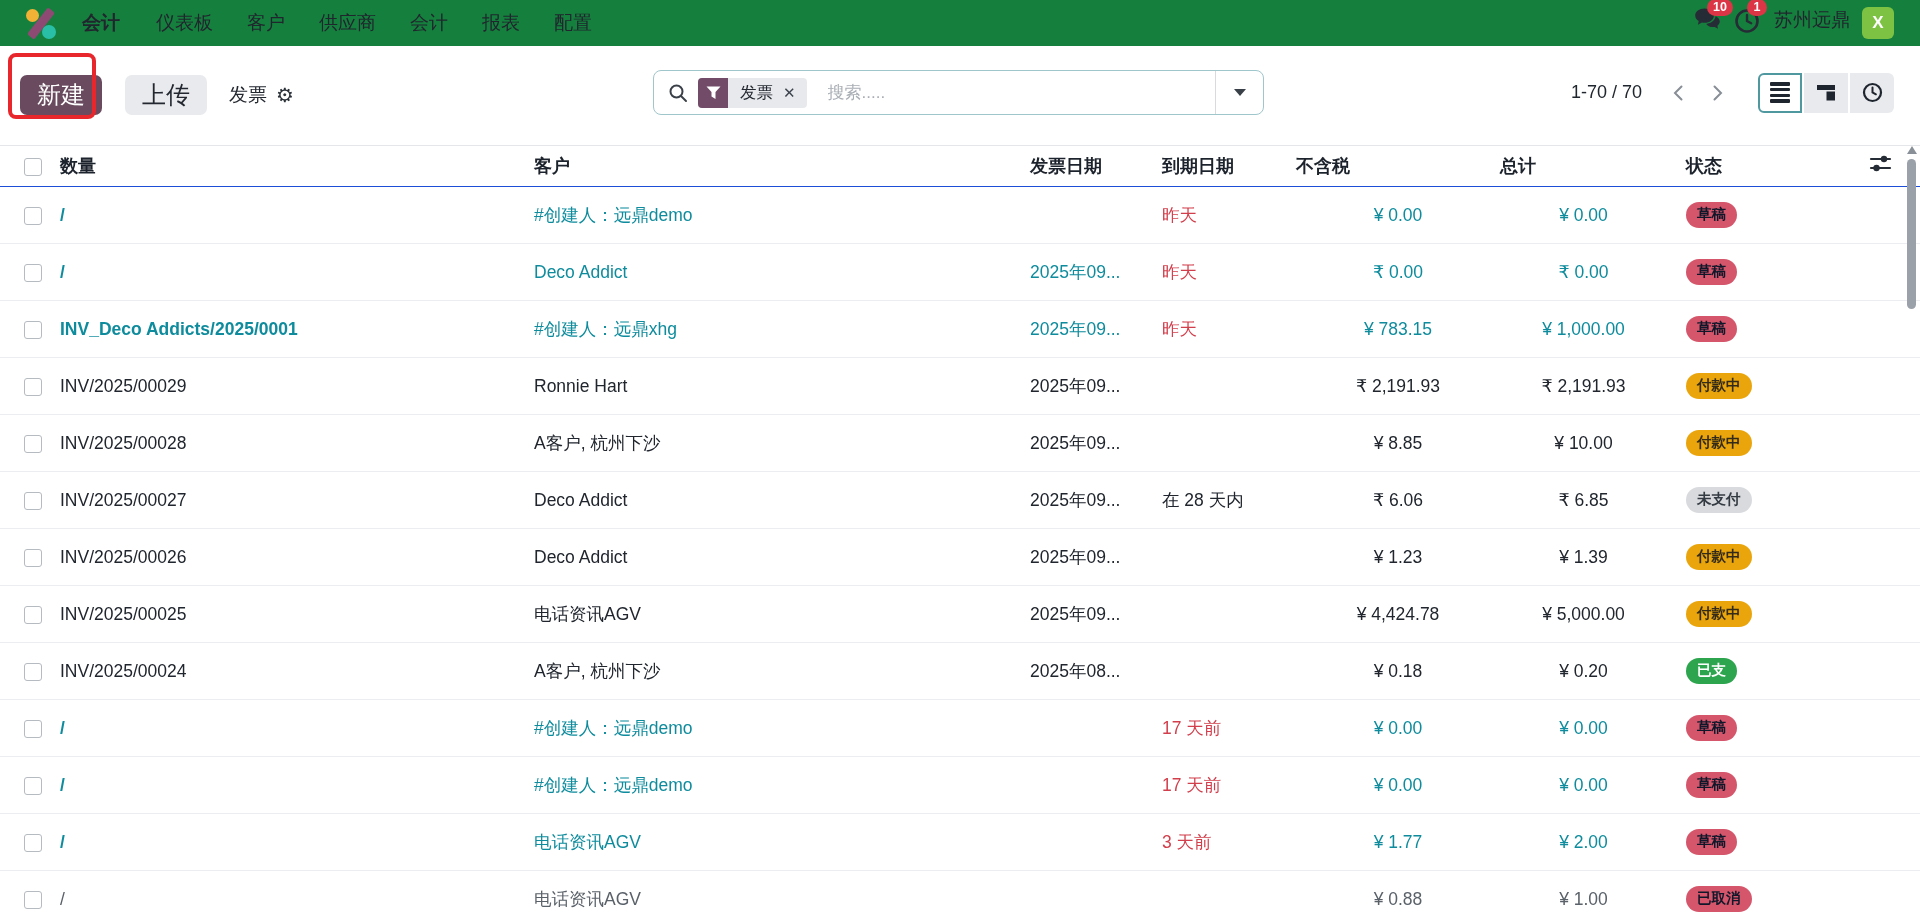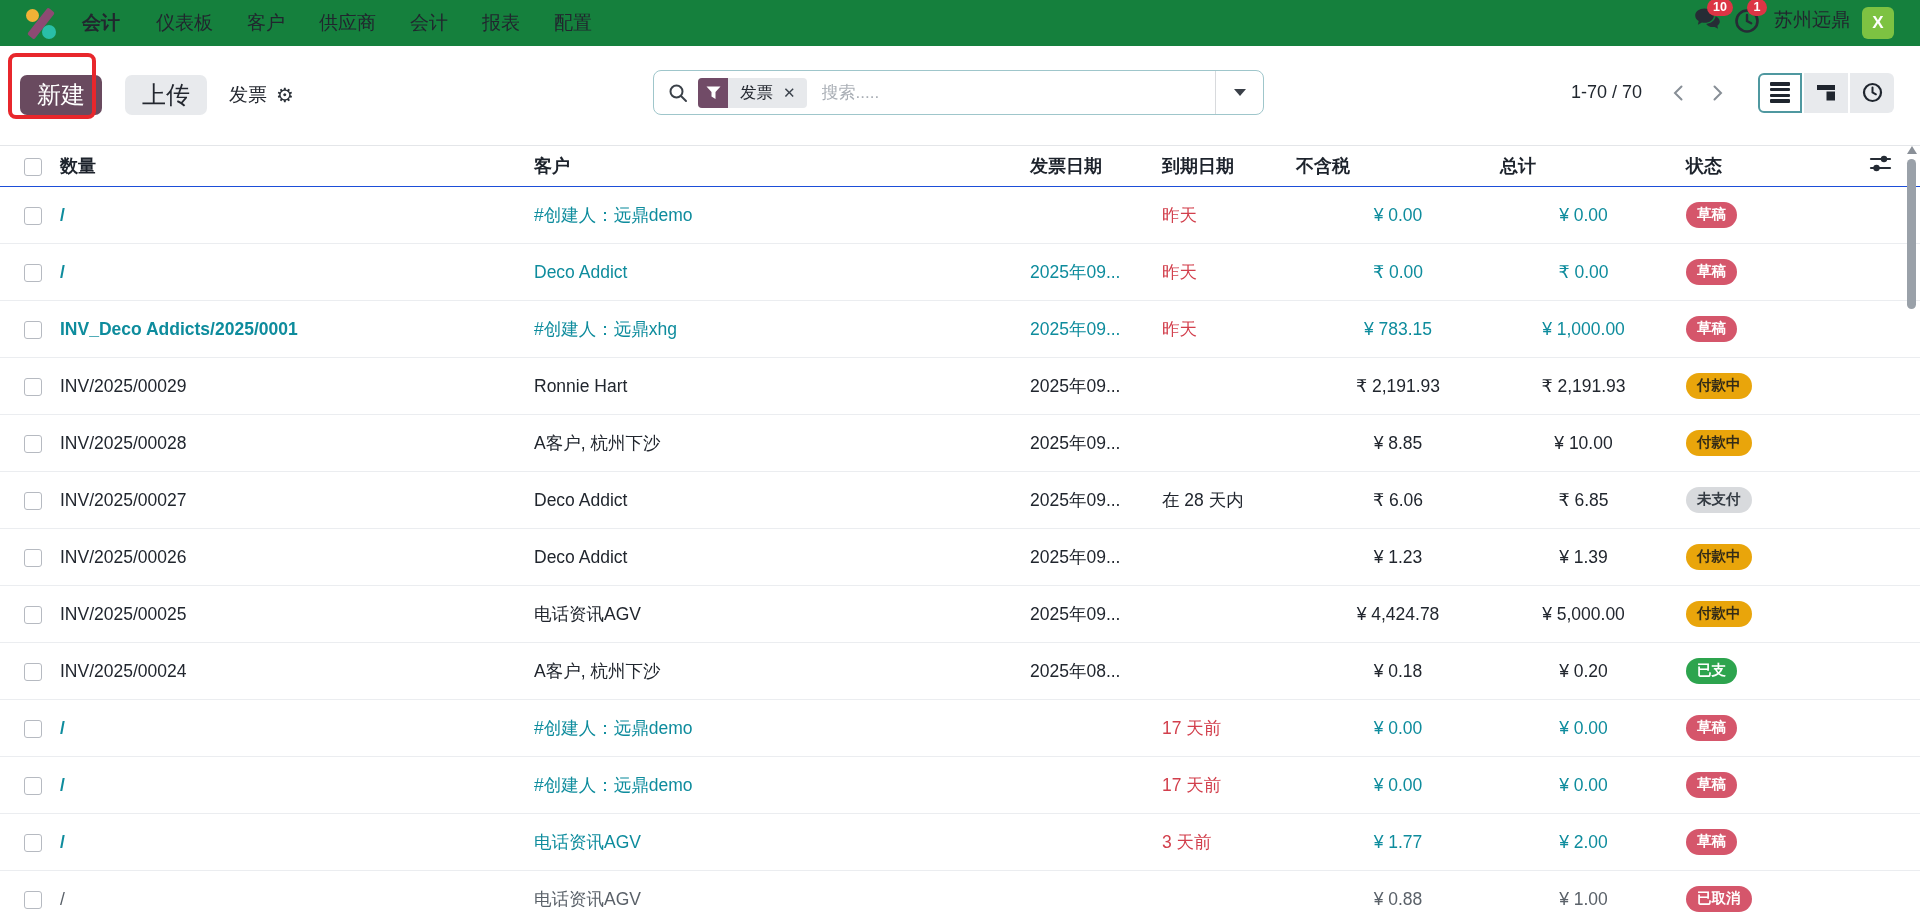--- a/index.html
+++ b/index.html
@@ -37,21 +37,21 @@
   .annotation{position:absolute;left:8px;top:7px;width:88px;height:66px;border:4px solid #e8272c;
     border-radius:8px;box-sizing:border-box;pointer-events:none;z-index:5}
   .searchbar{position:absolute;left:653px;top:24px;width:611px;height:45px;border:1px solid #9fc6cb;
     border-radius:8px;display:flex;align-items:center;background:#fff;box-sizing:border-box}
   .search-ico{margin:0 10px 0 14px;flex:none;display:flex}
   .facet{display:flex;align-items:center;background:#e7e9ec;border-radius:4px;height:30px;flex:none}
   .facet-funnel{width:30px;height:30px;background:#714B67;border-radius:4px 0 0 4px;display:flex;
     align-items:center;justify-content:center}
   .facet-label{font-size:16.5px;color:#23272f;padding:0 10px 0 12px}
   .facet-x{font-size:15px;font-weight:700;color:#3c434c;padding:0 11px 0 0;cursor:pointer}
-  .search-input{flex:1;border:none;outline:none;font-size:17px;margin-left:13px;font-family:inherit;
+  .search-input{flex:1;border:none;outline:none;font-size:17px;margin-left:19px;font-family:inherit;
     color:#23272f;background:transparent;min-width:40px}
   .search-input::placeholder{color:#a9aeb5}
   .search-caret{width:47px;height:100%;border-left:1px solid #d8dadd;display:flex;align-items:center;
     justify-content:center;cursor:pointer;flex:none}
   .caret-down{width:0;height:0;border-left:6px solid transparent;border-right:6px solid transparent;
     border-top:7px solid #3a4048}
   .cp-right{position:absolute;right:26px;top:24px;height:45px;display:flex;align-items:center}
   .pager-text{font-size:18px;color:#20262e;margin-right:24px}
   .pg-btn{background:none;border:none;padding:2px;cursor:pointer;display:flex;margin-right:12px}
   .switcher{display:flex;gap:2px;margin-left:16px}
@@ -74,21 +74,21 @@
   td.c-amt{text-align:center;padding:0}
   td.c-status{padding-left:19px}
   .teal{color:#0e8c9d}
   .bold{font-weight:600}
   .danger{color:#d23f4c}
   tr.muted td{color:#5a6169}
   .checkbox{display:inline-block;width:18px;height:18px;border:1px solid #b6bac1;border-radius:3px;
     background:#fff;vertical-align:middle;cursor:pointer;box-sizing:border-box}
   .badge{display:inline-block;padding:3px 11px;border-radius:15px;font-size:14.5px;font-weight:700;
     line-height:1.35}
-  .badge-danger{background:#d5566b;color:#ffffff}
+  .badge-danger{background:#d5566b;color:#0f172a}
   .badge-warning{background:#e9a50b;color:#332b17}
   .badge-muted{background:#d8dadd;color:#333a42}
   .badge-success{background:#2da44e;color:#fff}
   .sliders{float:right;margin-right:28px;cursor:pointer}
   
   .scrollbar{position:absolute;right:3px;top:146px;width:11px;height:766px;z-index:6}
   .sb-arrow{width:0;height:0;border-left:5.5px solid transparent;border-right:5.5px solid transparent;
     border-bottom:8px solid #8a9098;margin:0 auto 5px}
   .sb-thumb{width:9px;height:150px;background:#9aa1a9;border-radius:5px;margin:0 auto;cursor:pointer}
 </style>

